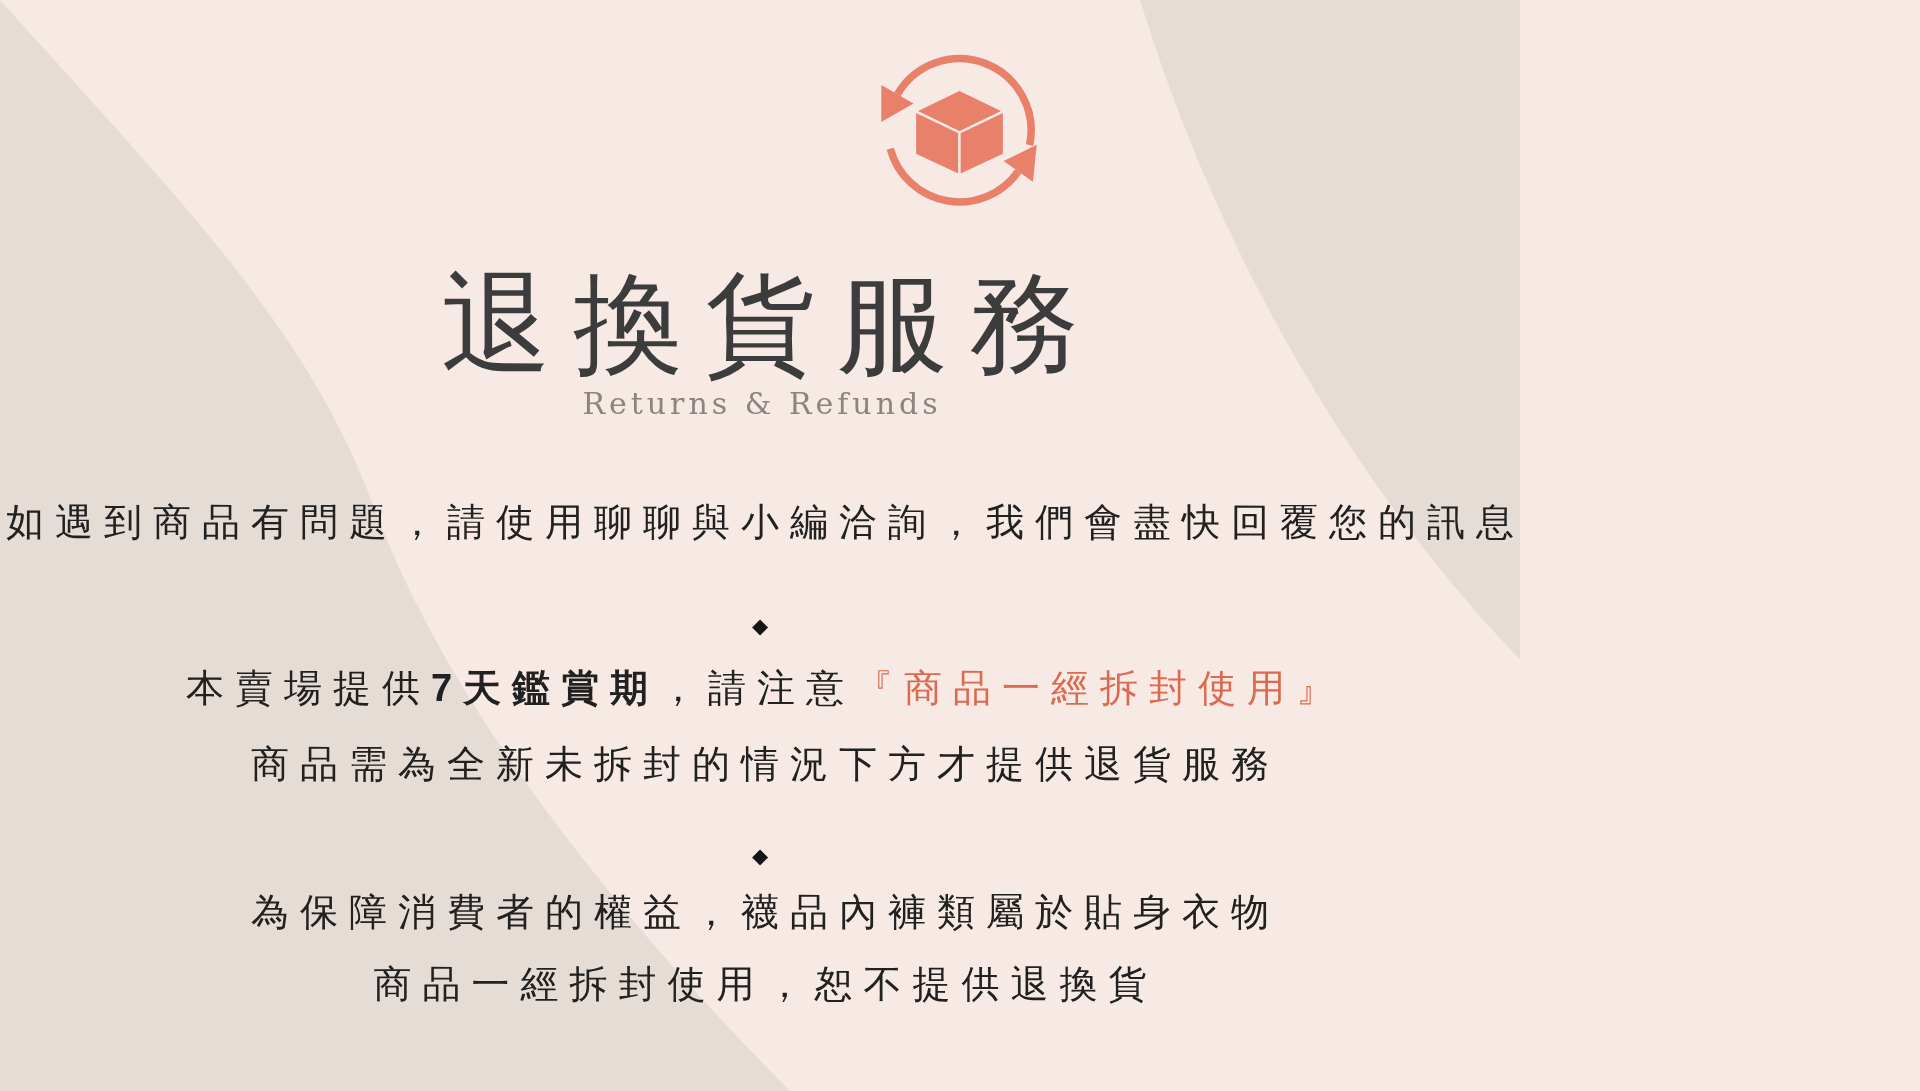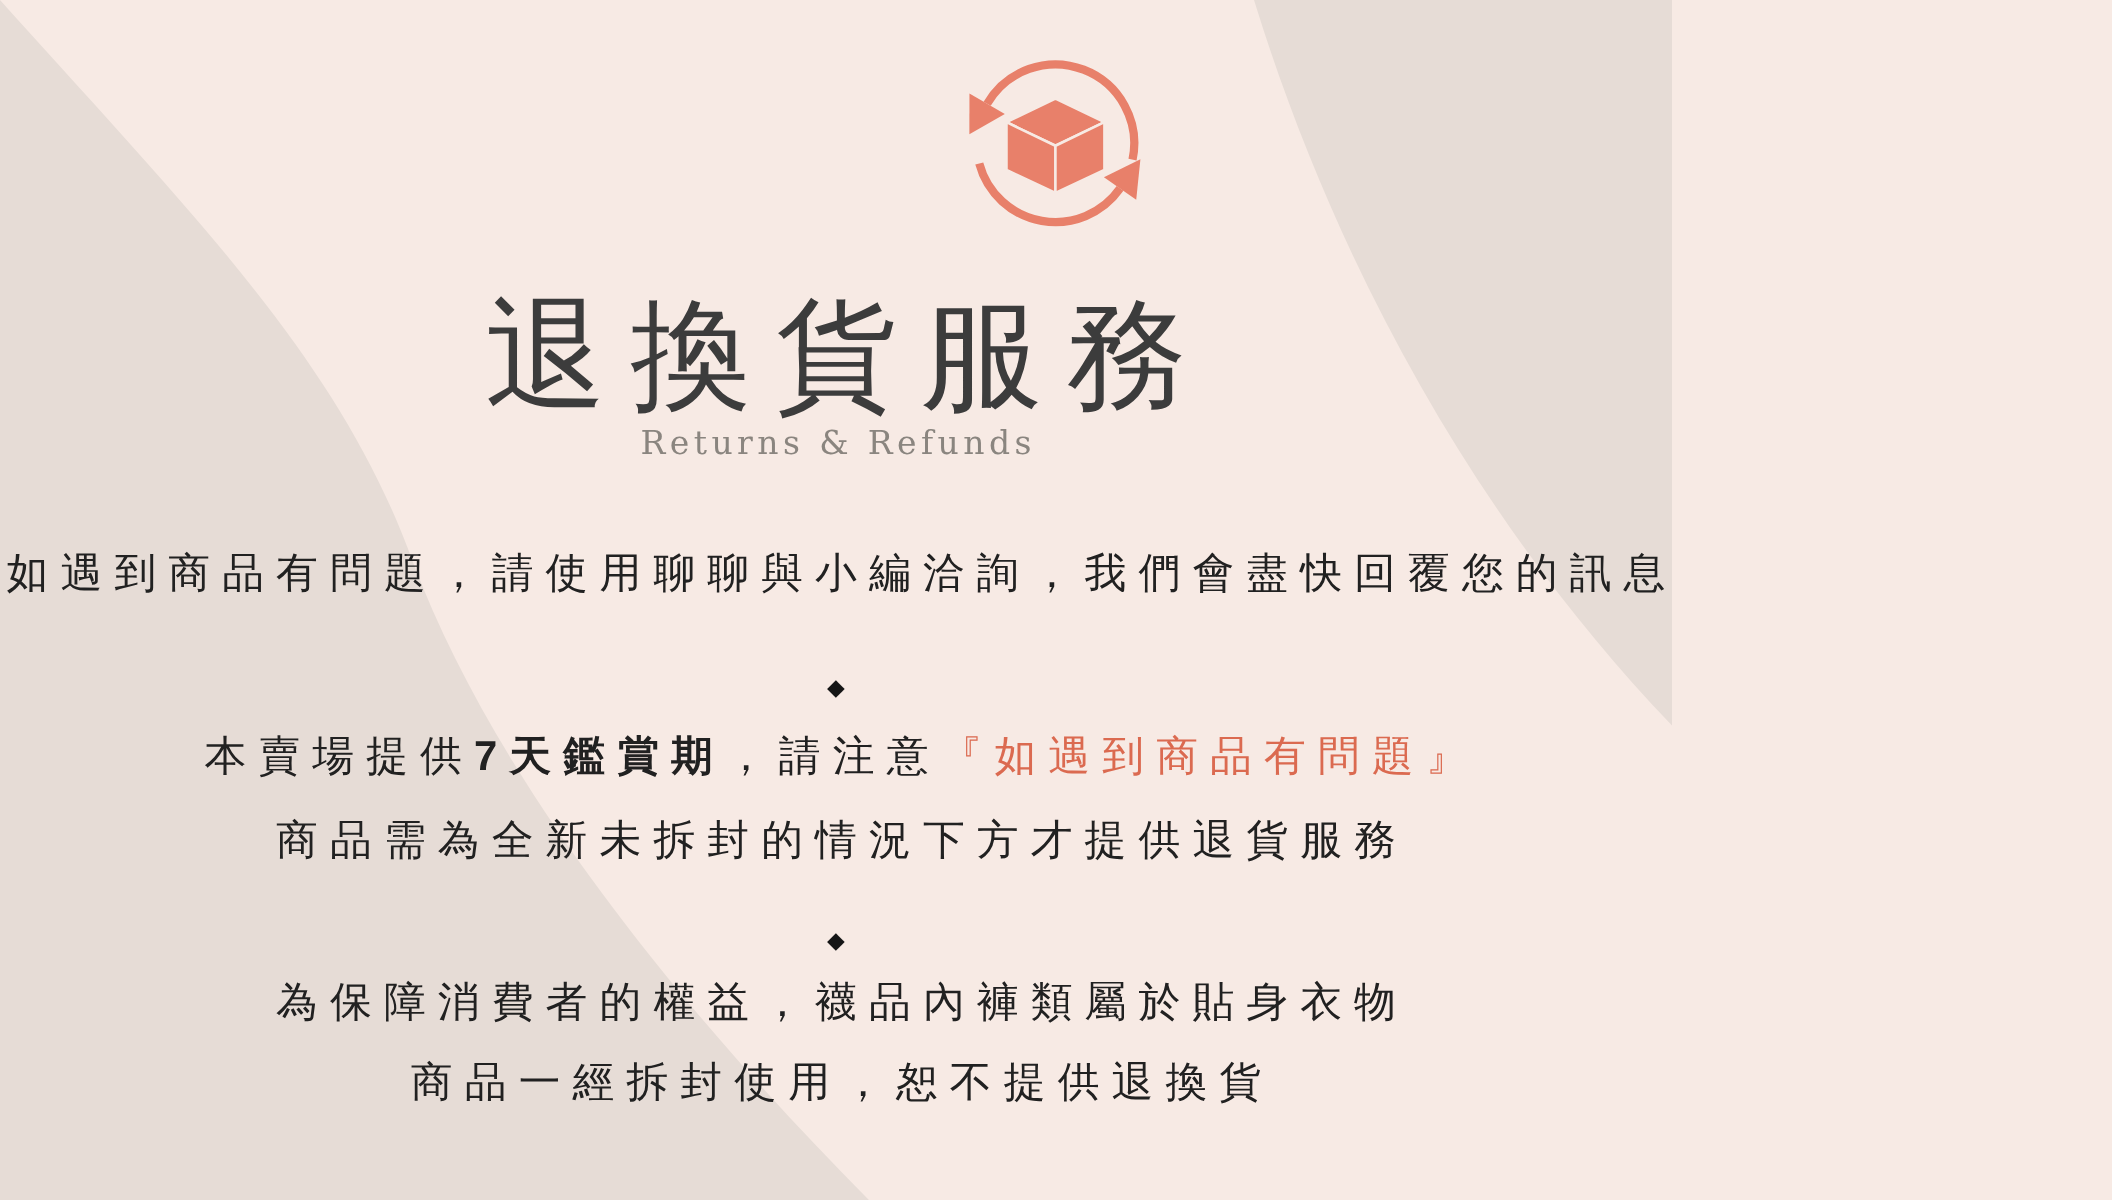--- a/index.html
+++ b/index.html
@@ -69,21 +69,21 @@
     </svg>
   </div>
 
   <div class="title">退換貨服務</div>
   <div class="subtitle">Returns &amp; Refunds</div>
 
   <div class="line p1">如遇到商品有問題，請使用聊聊與小編洽詢，我們會盡快回覆您的訊息</div>
 
   <div class="separator sep1">◆</div>
 
-  <div class="line b2l1"><span>本賣場提供</span><span class="bold">7天鑑賞期</span><span>，請注意</span><span class="accent">『如遇到商品有問題』</span></div>
+  <div class="line b2l1"><span>本賣場提供</span><span class="bold">7天鑑賞期</span><span>，請注意</span><span class="accent">『商品一經拆封使用』</span></div>
   <div class="line b2l2">商品需為全新未拆封的情況下方才提供退貨服務</div>
 
   <div class="separator sep2">◆</div>
 
   <div class="line b3l1">為保障消費者的權益，襪品內褲類屬於貼身衣物</div>
   <div class="line b3l2">商品一經拆封使用，恕不提供退換貨</div>
 
 </div>
 
 </body></html>

